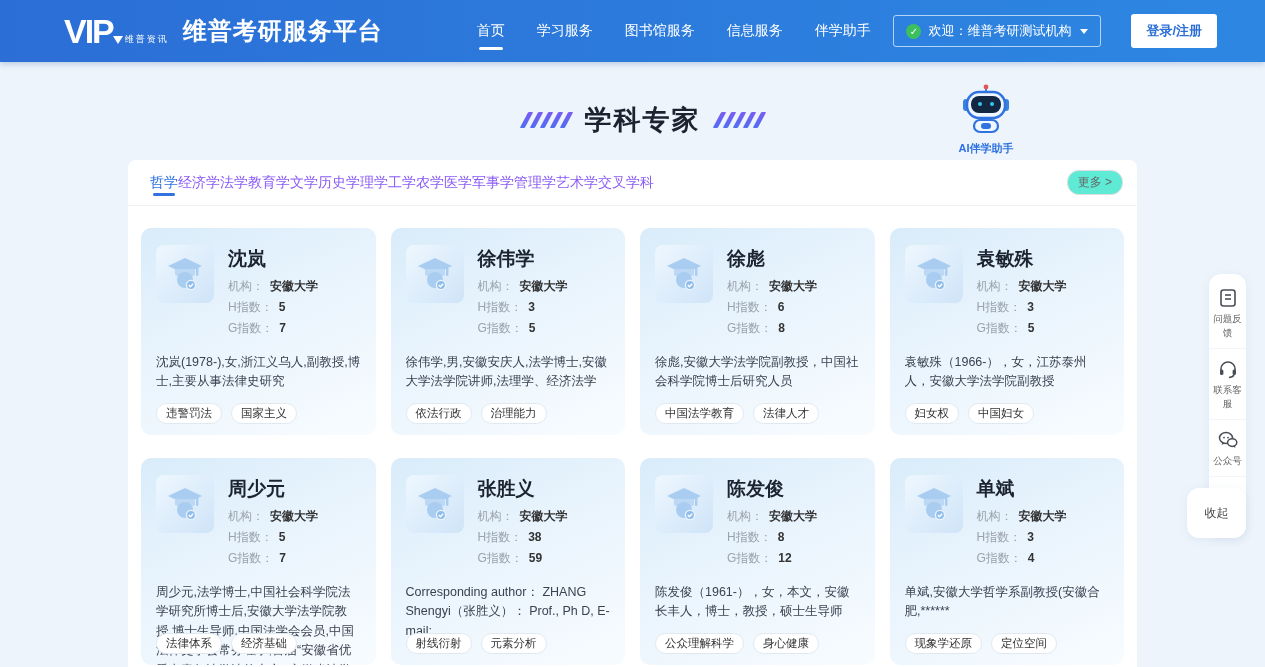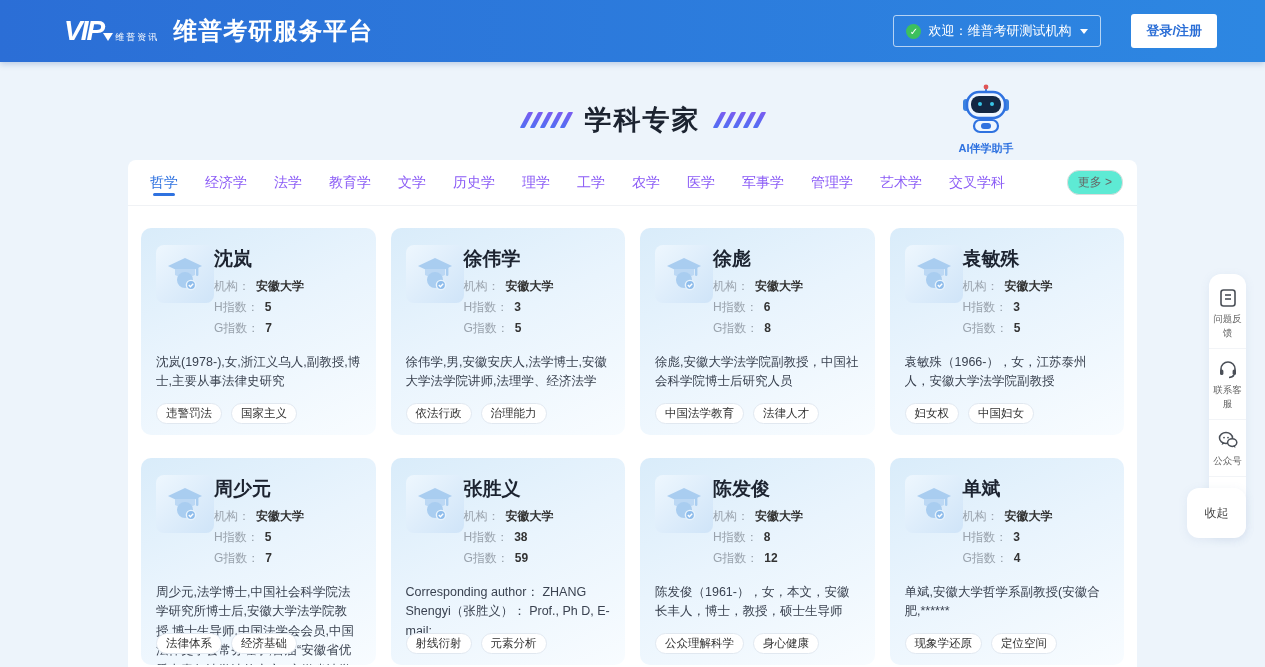--- a/index.html
+++ b/index.html
@@ -3,21 +3,21 @@
 <meta charset="utf-8">
 <style>
   * { margin:0; padding:0; box-sizing:border-box; }
   html,body { width:1265px; height:667px; overflow:hidden; }
   body { font-family:"Liberation Sans","DejaVu Sans",sans-serif; background:#edf4fb; position:relative; }
 
   
   .header { height:62px; background:linear-gradient(90deg,#2b6ed6 0%,#2d87e2 100%);
     display:flex; align-items:center; padding:0 48px 0 64px; box-shadow:0 2px 6px rgba(30,80,160,.25); position:relative; z-index:5;}
   .logo { display:flex; align-items:flex-end; color:#fff; cursor:pointer; }
-  .logo-vip { font-size:28px; font-weight:bold; font-style:italic; letter-spacing:-2px; line-height:.9; }
+  .logo-vip { font-size:34px; font-weight:bold; letter-spacing:-2px; line-height:.9; }
   .logo-sub { font-size:9px; letter-spacing:2px; margin-left:-38px; margin-bottom:0; }
   .logo-tri { width:0;height:0;border-left:5px solid transparent;border-right:5px solid transparent;border-top:8px solid #fff; margin-right:2px;}
   .site-title { color:#fff; font-size:24px; font-weight:bold; margin-left:14px; letter-spacing:1px; }
   .nav { display:flex; gap:28px; margin-left:92px; }
   .nav-item { color:#fff; font-size:14px; padding:8px 2px; cursor:pointer; position:relative; }
   .nav-item.active::after { content:""; position:absolute; left:50%; transform:translateX(-50%); bottom:-2px; width:24px; height:3px; background:#fff; border-radius:2px; }
   .header-right { margin-left:auto; display:flex; align-items:center; gap:30px; }
   .welcome-box { display:flex; align-items:center; gap:7px; border:1px solid rgba(255,255,255,.65); border-radius:3px; padding:6px 12px; color:#fff; font-size:13px; cursor:pointer; }
   .check-circle { width:15px; height:15px; border-radius:50%; background:#3cc05e; color:#fff; font-size:10px; line-height:15px; text-align:center; }
   .caret-down { width:0;height:0;border-left:4px solid transparent;border-right:4px solid transparent;border-top:5px solid #fff; margin-left:2px;}
@@ -26,30 +26,30 @@
   
   .title-row { position:relative; height:98px; display:flex; align-items:center; justify-content:center; gap:16px; padding-top:18px;padding-left:20px;}
   .page-title { font-size:27px; font-weight:bold; color:#1c2330; letter-spacing:2px; }
   .stripes { display:flex; gap:5px; }
   .stripes i { display:block; width:5px; height:16px; border-radius:1px; transform:skewX(-28deg); background:linear-gradient(180deg,#7b5cf0,#4f6ef3); }
   .robot-wrap { position:absolute; right:248px; top:22px; width:62px; text-align:center; cursor:pointer; }
   .ai-label { display:block; margin-top:3px; font-size:11px; font-weight:bold; color:#2f72e0; }
 
   
   .panel { position:absolute; left:128px; top:160px; width:1009px; height:520px; background:#fff; border-radius:8px 8px 0 0; }
-  .tabs { display:flex; align-items:center; gap:27px; padding:4px 22px; height:46px; border-bottom:1px solid #f0f2f5; position:relative; }
+  .tabs { display:flex; align-items:center; padding:4px 22px; height:46px; border-bottom:1px solid #f0f2f5; position:relative; }
   .tab { font-size:14px; color:#8b5cf6; cursor:pointer; position:relative; height:100%; display:flex; align-items:center; }
   .tab.active { color:#2f72e0; }
   .tab.active::after { content:""; position:absolute; bottom:5px; left:50%; transform:translateX(-50%); width:22px; height:3px; border-radius:2px; background:#2f72e0; }
   .more-pill { position:absolute; right:14px; top:10px; border:1px solid #ddd; border-radius:12px; padding:3px 10px; font-size:12px; color:#666; cursor:pointer; background:#5eead4;}
 
   .cards { display:grid; grid-template-columns:repeat(4,1fr); gap:23px 15px; padding:22px 13px 0 13px; }
   .card { position:relative; height:207px; border-radius:10px; overflow:hidden; cursor:pointer;
     background:linear-gradient(155deg,#d9ecfa 0%,#e9f4fd 45%,#f8fcff 100%); padding:17px 15px; }
-  .card-top { display:flex; gap:0; }
+  .card-top { display:flex; gap:14px; }
   .avatar { width:58px; height:58px; border-radius:8px; background:linear-gradient(135deg,#eef7fe,#cfe4f8); display:flex; align-items:center; justify-content:center; flex-shrink:0;}
   .expert-name { font-size:19px; font-weight:bold; color:#1c2330; margin:1px 0 6px; }
   .meta-line { font-size:12px; margin-bottom:4px; }
   .meta-label { color:#9aa3ad; }
   .meta-value { color:#333; margin-left:6px; font-weight:bold;}
   .card-desc { margin-top:12px; font-size:12.5px; line-height:1.55; color:#3a4250; max-height:98px; overflow:hidden; }
   .tag-row { position:absolute; left:15px; bottom:11px; display:flex; gap:9px; }
   .tag { background:#fff; border:1px solid #e1e8f0; border-radius:11px; padding:2px 9px; font-size:11.5px; color:#333; cursor:pointer; white-space:nowrap;}
 
   
@@ -68,20 +68,27 @@
     <div>
       <div class="logo-vip">VIP</div>
     </div>
     <div style="display:flex;align-items:center;">
       <span class="logo-tri"></span>
       <span class="logo-sub" style="margin-left:0;">维普资讯</span>
     </div>
   </div>
   <div class="site-title">维普考研服务平台</div>
 
+  <div class="nav">
+    <div class="nav-item active">首页</div>
+    <div class="nav-item">学习服务</div>
+    <div class="nav-item">图书馆服务</div>
+    <div class="nav-item">信息服务</div>
+    <div class="nav-item">伴学助手</div>
+  </div>
 
   <div class="header-right">
     <div class="welcome-box">
       <span class="check-circle">✓</span>
       <span>欢迎：维普考研测试机构</span>
       <span class="caret-down"></span>
     </div>
     <button class="login-btn">登录/注册</button>
   </div>
 </div>

